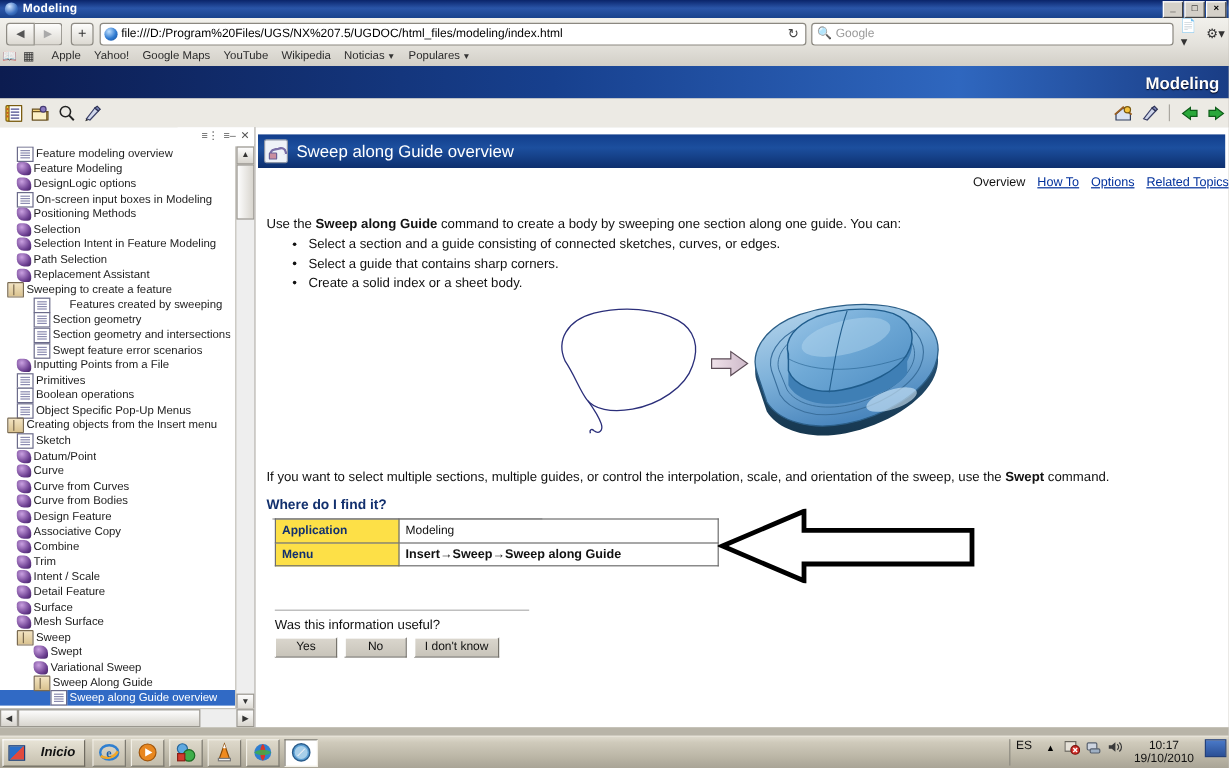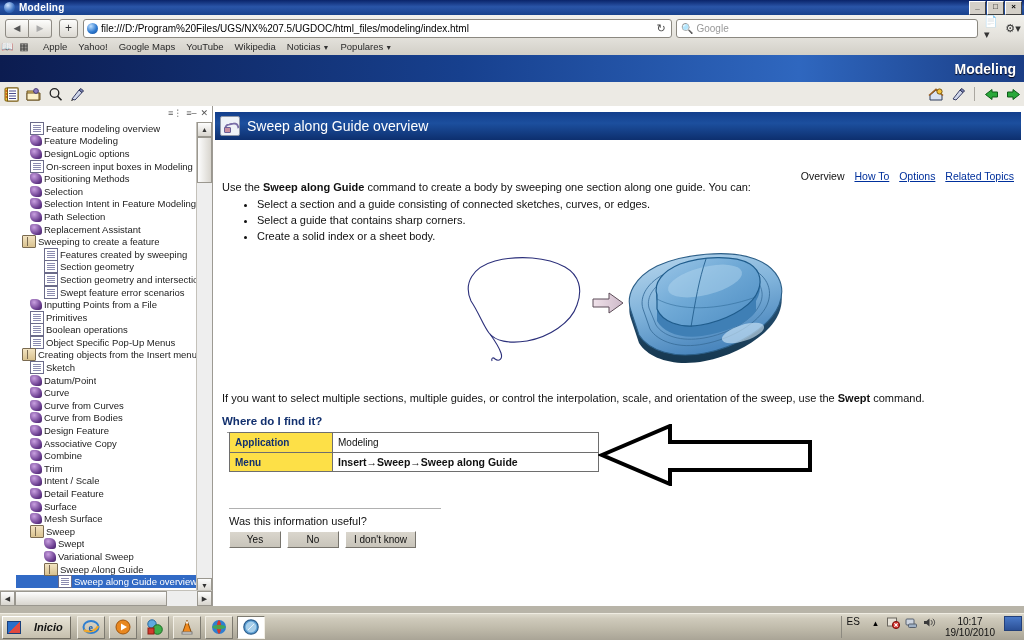--- a/index.html
+++ b/index.html
@@ -104,21 +104,21 @@
     position:absolute;left:0;top:106px;width:212px;height:500px;
     background:#ffffff;border-right:1px solid #9d9a93;
     overflow:hidden;
   }
   #lefttools{
     position:absolute;right:0;top:0;width:60px;height:14px;
     display:flex;align-items:center;justify-content:flex-end;gap:4px;
     padding-right:4px;background:#fff;
   }
   .lticon{font-size:9px;color:#555;}
-  #tree{position:absolute;left:16px;top:16px;width:196px;height:470px;overflow:hidden;}
+  #tree{position:absolute;left:0;top:16px;width:196px;height:470px;overflow:hidden;}
   .tnode{
     height:12.6px;display:flex;align-items:center;white-space:nowrap;
     font-size:9.5px;color:#1b1b1b;
   }
   .tnode .ticon{width:12px;height:11px;margin-right:2px;flex:none;position:relative;}
   .ticon.page{
     background:#fff;border:1px solid #6b6b8a;
     box-shadow:inset 0 0 0 0 #fff;
   }
   .ticon.page:after{
@@ -182,21 +182,21 @@
     content:"";position:absolute;left:3px;top:6px;width:11px;height:5px;
     border-radius:5px 5px 0 0;border:2px solid #7a6fa8;border-bottom:none;
     transform:rotate(-12deg);
   }
   #topicbar .ticonbox:after{
     content:"";position:absolute;left:3px;top:10px;width:5px;height:4px;
     background:#c98ea0;border:1px solid #6a5f96;border-radius:1px;
   }
   #topicbar .ttitle{font-size:14px;}
   #navlinks{
-    position:absolute;right:10px;top:40px;font-size:10.5px;color:#111;white-space:nowrap;margin-top:24px;
+    position:absolute;right:0;top:40px;font-size:10.5px;color:#111;white-space:nowrap;
   }
   #navlinks .cur{color:#111;}
   #navlinks a{color:#00309c;text-decoration:underline;margin-left:7px;}
   .body-text{
     position:absolute;font-size:11px;color:#111;line-height:14px;
   }
   #intro{left:9px;top:74px;width:790px;}
   #bullets{position:absolute;left:30px;top:92px;width:760px;}
   #bullets li{font-size:11px;color:#111;margin-bottom:4px;list-style:disc;}
   #bullets{padding-left:14px;margin:0;}
@@ -458,21 +458,21 @@
         <span class="tlabel">Path Selection</span>
       </div>
       <div class="tnode" style="padding-left: 14px;">
         <span class="ticon ball"></span>
         <span class="tlabel">Replacement Assistant</span>
       </div>
       <div class="tnode" style="padding-left: 6px;">
         <span class="ticon book"></span>
         <span class="tlabel">Sweeping to create a feature</span>
       </div>
-      <div class="tnode" style="padding-left: 28px;">
+      <div class="tnode" style="padding-left: 28px; gap: 14px;">
         <span class="ticon page"></span>
         <span class="tlabel">Features created by sweeping</span>
       </div>
       <div class="tnode" style="padding-left: 28px;">
         <span class="ticon page"></span>
         <span class="tlabel">Section geometry</span>
       </div>
       <div class="tnode" style="padding-left: 28px;">
         <span class="ticon page"></span>
         <span class="tlabel">Section geometry and intersections</span>

